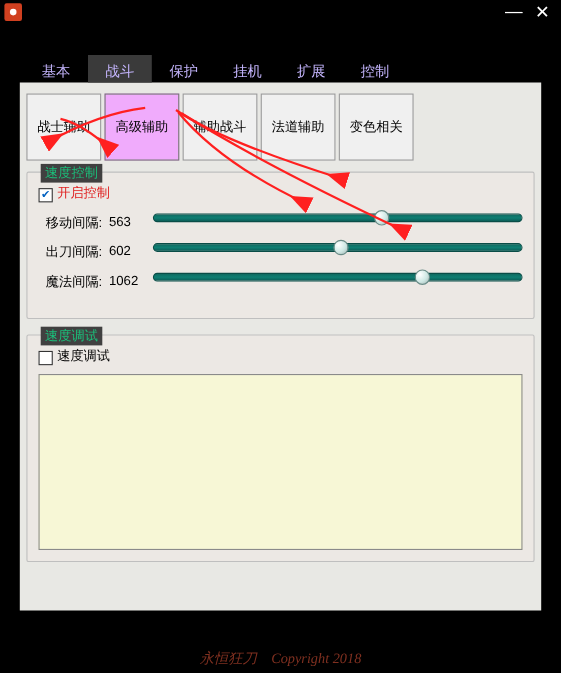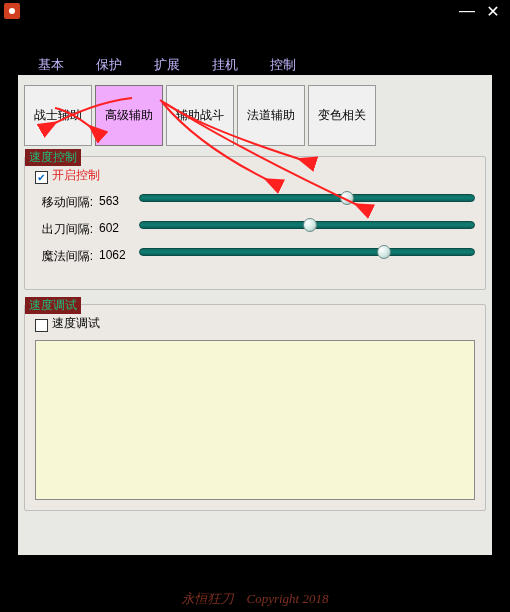--- a/index.html
+++ b/index.html
@@ -14,21 +14,21 @@
   .top-tab { color: #c4b5fd; font-size: 13px; padding: 6px 16px 1px; cursor: pointer; }
   .top-tab.active { background: #3a3a3a; position: relative; }
   
   .panel-region { background: #e8e8e4; margin: 0 18px 0 18px; padding: 8px 6px 30px 6px; min-height: 410px;}
   
   .sub-tabs { display: flex; gap: 3px; padding: 2px 0 10px 0; }
   .sub-tab { flex: 0 0 auto; width: 68px; background: #f0f0f0; border: 1px solid #999; padding: 21px 0; text-align: center; font-size: 12px; cursor: pointer; position: relative;}
   .sub-tab.active { border-color: #777; background:#f0abfc; }
   
   .groupbox { border: 1px solid #bfbfbf; border-radius: 2px; padding: 10px 10px 14px 10px; margin-bottom: 14px; position: relative; background:#ece8e4;}
-  .groupbox-title { position: absolute; top: -8px; left: 0; background: #7f1d1d; color: #1bbf7a; font-size: 12px; padding: 0 4px; }
+  .groupbox-title { position: absolute; top: -8px; left: 12px; background: #404040; color: #1bbf7a; font-size: 12px; padding: 0 4px; }
   
   .checkbox-row { display: flex; align-items: flex-end; gap: 4px; margin-bottom: 8px; font-size: 12px;}
   .cb { width: 13px; height: 13px; border: 1px solid #333; background: #fff; display: inline-flex; align-items:center; justify-content:center; }
   .cb.checked::after { content: "✔"; font-size: 10px; color: #0060c0; line-height:1;}
   .cb-label-on { color: #e02020; }
   
   .slider-row { display: flex; align-items: flex-start; gap: 6px; margin: 10px 0; }
   .slider-label { width: 58px; text-align: right; font-size: 12px;}
   .slider-val { width: 34px; font-size: 12px; }
   .track { position:relative; flex: 1; height: 8px; border-radius: 4px; background: linear-gradient(#106a60,#0e7e72,#0b5e58); border: 1px solid #0a4d47; }
@@ -46,23 +46,24 @@
 <div class="titlebar">
   <div class="icon-wrap">
       <div class="dot"></div>
     </div>
   <div class="winbtn">—</div>
   <div class="winbtn">✕</div>
 </div>
 
 <div class="top-tabs" id="top-tabs">
     <div class="top-tab">基本</div>
+    <div class="top-tab active">战斗</div>
     <div class="top-tab">保护</div>
+    <div class="top-tab">挂机</div>
     <div class="top-tab">扩展</div>
-    <div class="top-tab">挂机</div>
     <div class="top-tab">控制</div>
   </div>
 
 <div class="panel-region">
   <div class="sub-tabs" id="sub-tabs">
       <div class="sub-tab">战士辅助</div>
       <div class="sub-tab active">高级辅助</div>
       <div class="sub-tab">辅助战斗</div>
       <div class="sub-tab">法道辅助</div>
       <div class="sub-tab">变色相关</div>

